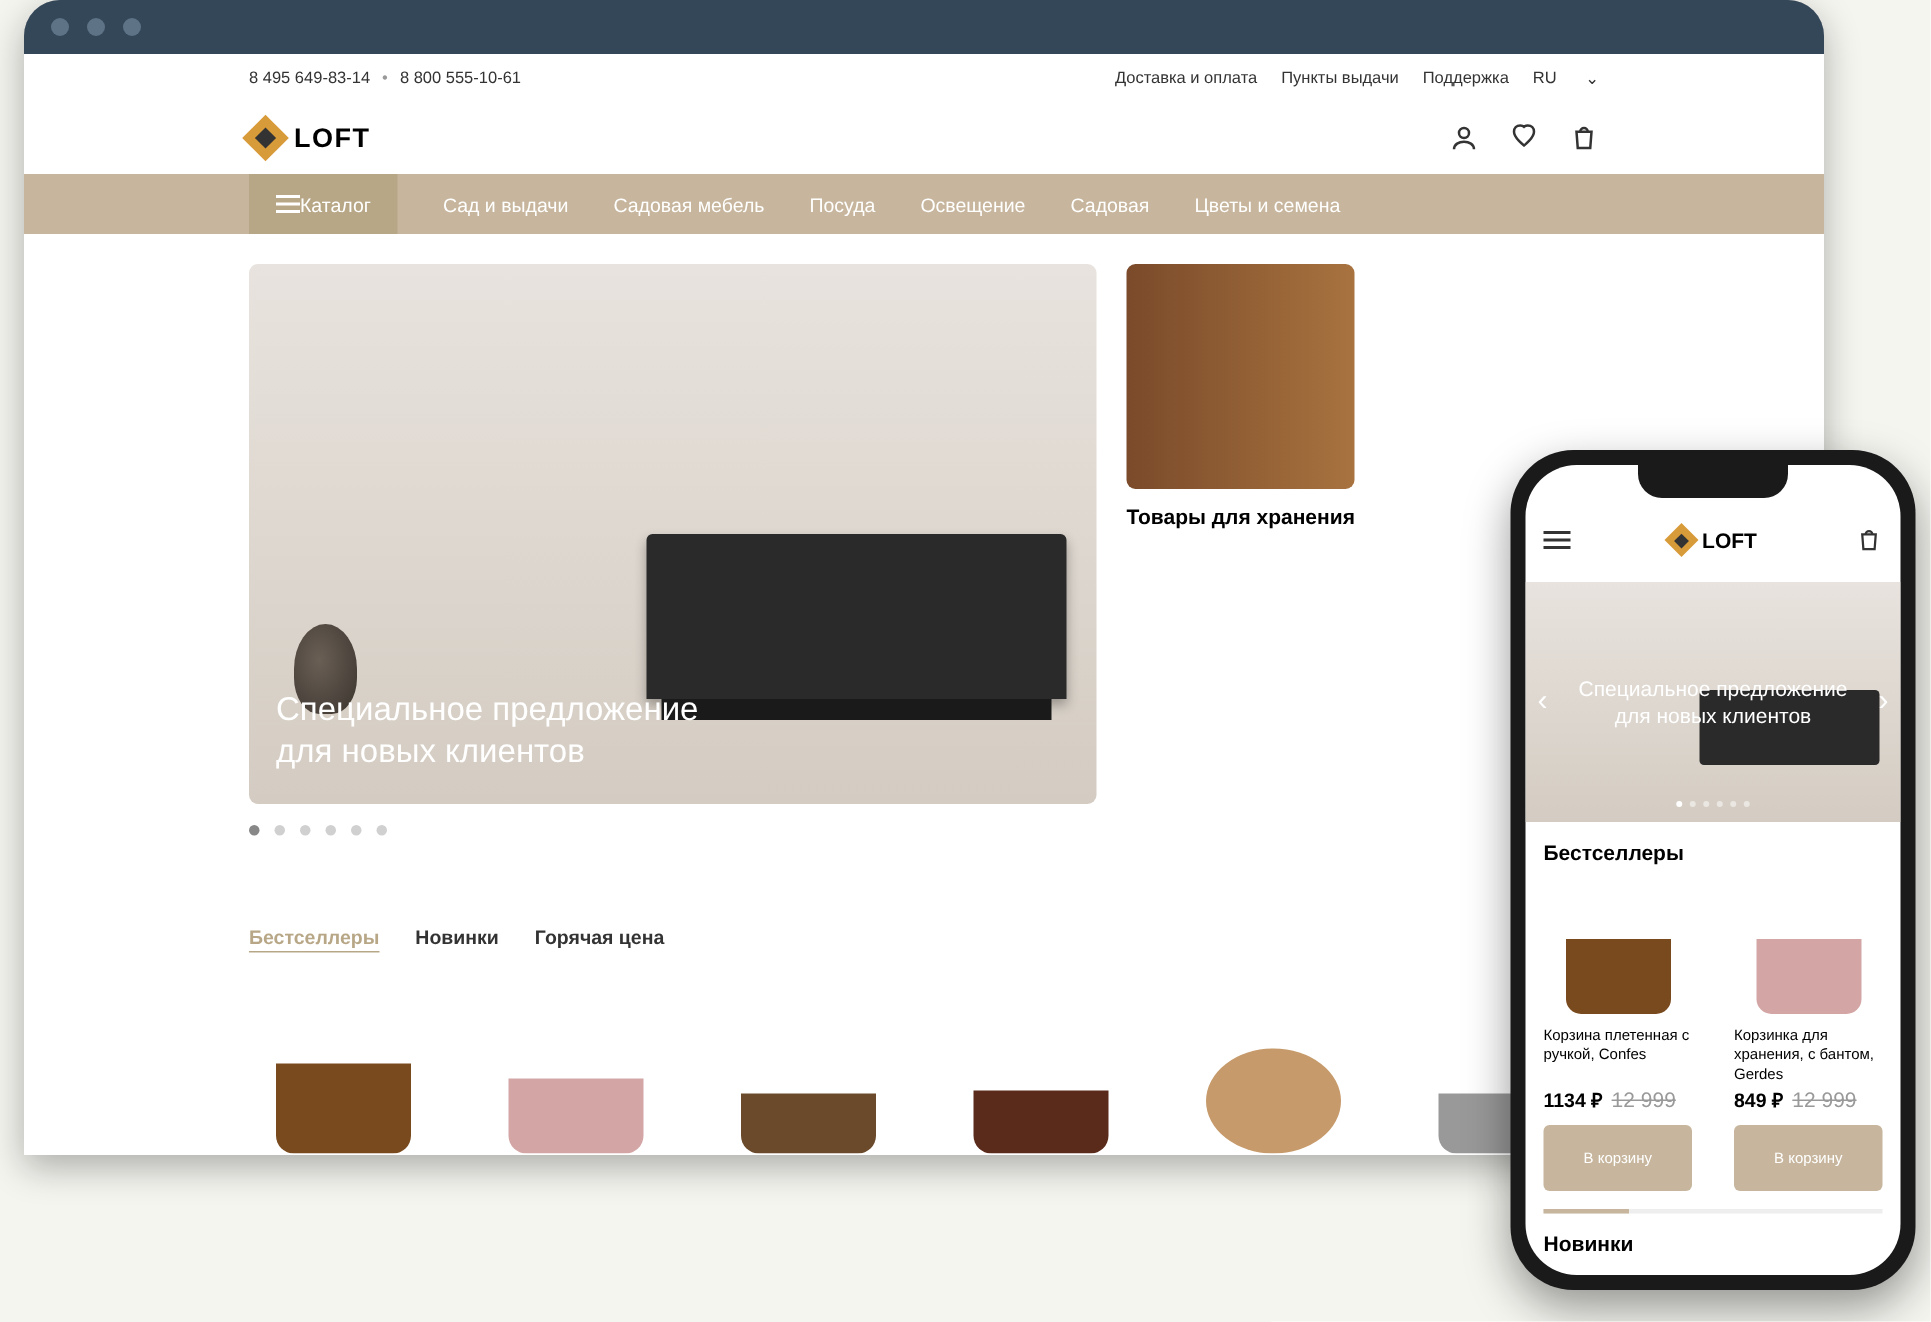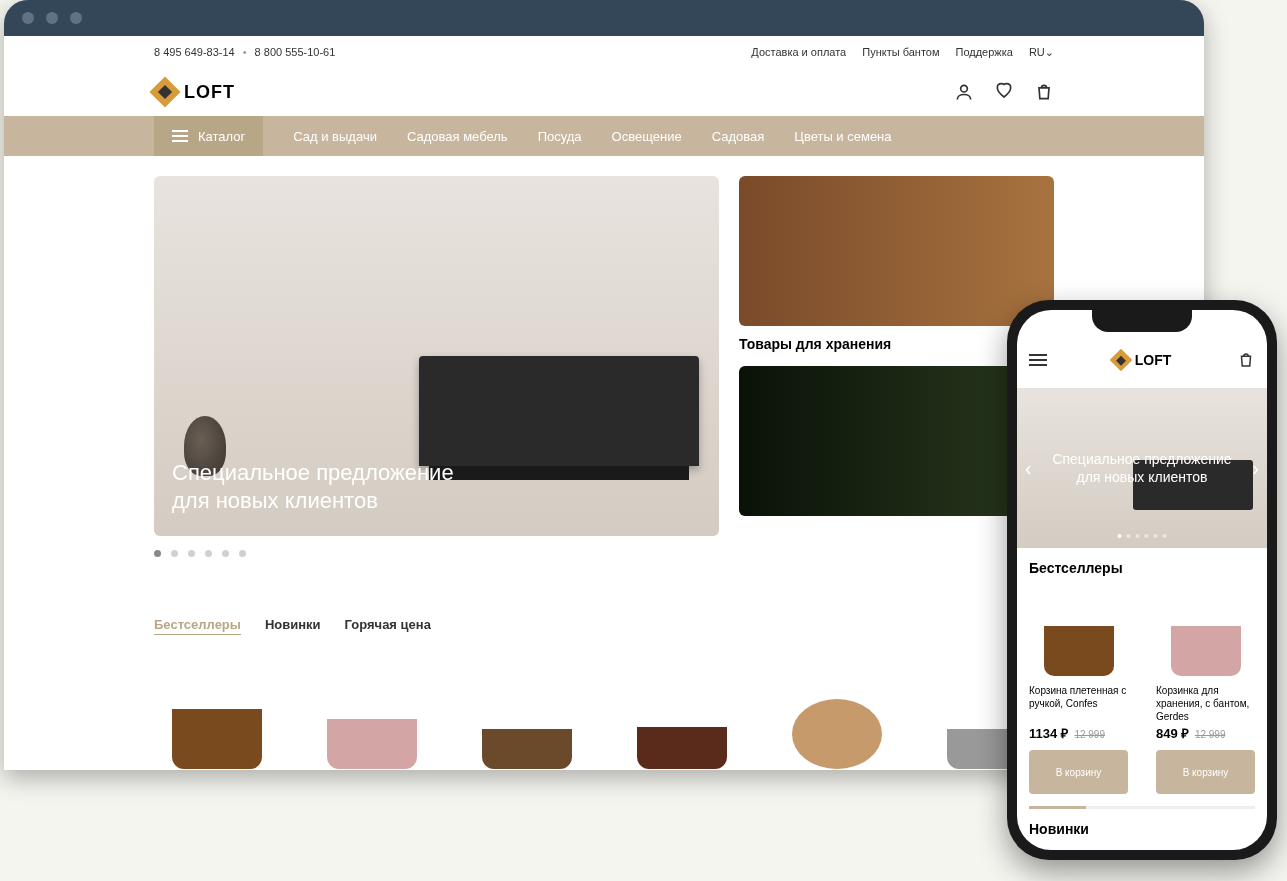--- a/index.html
+++ b/index.html
@@ -1,50 +1,50 @@
 <!DOCTYPE html>
 <html><head>
 <meta charset="utf-8">
 <style>
 *{margin:0;padding:0;box-sizing:border-box;font-family:Arial,Helvetica,sans-serif}
 body{background:#f5f5f0;min-height:881px;position:relative;overflow:hidden}
-.browser{position:absolute;top:0;left:4px;width:1200px;height:770px;background:#a3a3a3;border-radius:24px 24px 0 0;box-shadow:0 8px 24px rgba(0,0,0,0.3);overflow:hidden}
+.browser{position:absolute;top:0;left:16px;width:1200px;height:770px;background:#a3a3a3;border-radius:24px 24px 0 0;box-shadow:0 8px 24px rgba(0,0,0,0.3);overflow:hidden}
 .browser-titlebar{height:36px;background:#334759;display:flex;align-items:center;padding-left:18px;gap:12px}
 .dot{width:12px;height:12px;border-radius:50%;background:#5e7385}
 .browser-content{background:#fff;height:calc(100% - 36px);overflow:hidden}
 .topbar{height:32px;display:flex;align-items:center;justify-content:space-between;padding:0 150px;font-size:11px;color:#333}
 .topbar-left{display:flex;gap:8px;align-items:center}
 .topbar-left .sep{color:#999}
 .topbar-right{display:flex;gap:16px;align-items:center}
 .topbar a{color:#333;text-decoration:none;cursor:pointer}
-.lang{display:flex;align-items:center;gap:0;cursor:pointer}
+.lang{display:flex;align-items:center;gap:19px;cursor:pointer}
 .header{height:48px;display:flex;align-items:center;padding:0 150px;gap:40px}
 .logo{display:flex;align-items:center;gap:8px;font-weight:700;font-size:18px;letter-spacing:1px}
 .logo-icon{width:22px;height:22px;background:#d89b3a;transform:rotate(45deg);display:flex;align-items:center;justify-content:center}
 .logo-icon::after{content:"";width:10px;height:10px;background:#333}
 .search{flex:1;max-width:370px;height:34px;background:#f5f5f0;border-radius:6px;display:flex;align-items:center;padding:0 14px;margin-left:60px}
 .search input{flex:1;border:none;background:transparent;outline:none;font-size:13px;color:#999}
 .header-icons{display:flex;gap:20px;margin-left:auto}
 .icon{width:20px;height:20px;cursor:pointer;color:#333}
 .navbar{height:40px;background:#c7b69d;display:flex;align-items:center;padding-left:150px;gap:30px;font-size:13px;color:#fff}
-.catalog-btn{background:#b8a787;height:40px;display:flex;align-items:center;padding:0 18px;gap:10px;cursor:pointer}
+.catalog-btn{background:#b8a787;height:40px;display:flex;align-items:center;padding:0 18px;cursor:pointer}
 .hamburger{display:flex;flex-direction:column;gap:3px}
 .hamburger span{width:16px;height:2px;background:#fff}
 .nav-link{cursor:pointer}
 .content{padding:20px 150px}
 .hero-row{display:flex;gap:20px}
 .hero-main{width:565px;height:360px;background:linear-gradient(180deg,#e8e3de 0%,#d4ccc2 100%);border-radius:6px;position:relative;overflow:hidden;cursor:pointer}
 .hero-sofa{position:absolute;right:20px;bottom:70px;width:280px;height:110px;background:#2a2a2a;border-radius:4px 4px 0 0;box-shadow:0 4px 8px rgba(0,0,0,0.3)}
 .hero-sofa::before{content:"";position:absolute;bottom:-14px;left:10px;right:10px;height:14px;background:#1a1a1a}
 .hero-vase{position:absolute;left:30px;bottom:60px;width:42px;height:60px;background:radial-gradient(ellipse at 40% 40%,#6a5f55,#3a342e);border-radius:50% 50% 40% 40%}
 .hero-text{position:absolute;left:18px;bottom:20px;color:#fff;font-size:22px;line-height:1.3}
 .dots{display:flex;gap:10px;margin-top:14px}
 .dots span{width:7px;height:7px;border-radius:50%;background:#d0d0d0;cursor:pointer}
 .dots span.active{background:#888}
-.hero-side{flex:1;display:flex;flex-direction:column;gap:14px}
+.hero-side{flex:1;display:flex;flex-direction:row;gap:14px}
 .side-card{cursor:pointer}
 .side-card-img{width:100%;height:150px;border-radius:6px;margin-bottom:10px}
 .side-card-img.storage{background:linear-gradient(90deg,#7a4a2a 0%,#a8733f 100%)}
 .side-card-img.plants{background:linear-gradient(90deg,#0a1208 0%,#2a3a1e 100%)}
 .side-card-title{font-size:14px;font-weight:700}
 .tabs{display:flex;gap:24px;margin-top:60px;font-size:13px;font-weight:600}
 .tab{cursor:pointer;color:#333}
 .tab.active{color:#b8a787;border-bottom:1px solid #b8a787;padding-bottom:2px}
 .products{display:flex;gap:30px;margin-top:24px;overflow:hidden}
 .product{width:130px;height:110px;display:flex;align-items:flex-end;justify-content:center;cursor:pointer}
@@ -77,21 +77,21 @@
 .phone-section-title{font-size:14px;font-weight:700;margin-bottom:10px}
 .phone-products{display:flex;gap:28px}
 .phone-product{flex:1}
 .phone-product-img{height:90px;display:flex;align-items:flex-end;justify-content:center;margin-bottom:8px}
 .phone-basket{width:70px;height:50px;border-radius:0 0 10px 10px}
 .phone-basket.p1{background:#7a4a1f}
 .phone-basket.p2{background:#d4a5a5}
 .phone-product-name{font-size:10px;line-height:1.3;margin-bottom:6px;height:34px}
 .phone-price{display:flex;align-items:baseline;gap:6px;margin-bottom:8px}
 .phone-price-now{font-size:13px;font-weight:700}
-.phone-price-old{font-size:10px;color:#999;text-decoration:line-through}
+.phone-price-old{font-size:14px;color:#999;text-decoration:line-through}
 .phone-cart-btn{width:100%;height:44px;background:#c7b69d;color:#fff;border:none;border-radius:4px;font-size:10px;cursor:pointer}
 .phone-progress{height:3px;background:#eee;margin:0 12px}
 .phone-progress-bar{width:25%;height:100%;background:#c7b69d}
 svg{width:100%;height:100%}
 </style>
 </head>
 <body>
 
 <div class="browser">
   <div class="browser-titlebar">
@@ -101,21 +101,21 @@
   </div>
   <div class="browser-content">
     <div class="topbar">
       <div class="topbar-left">
         <a>8 495 649-83-14</a>
         <span class="sep">•</span>
         <a>8 800 555-10-61</a>
       </div>
       <div class="topbar-right">
         <a>Доставка и оплата</a>
-        <a>Пункты бантом</a>
+        <a>Пункты выдачи</a>
         <a>Поддержка</a>
         <div class="lang">
           <span>RU</span>
           <span>⌄</span>
         </div>
       </div>
     </div>
     <div class="header">
       <div class="logo">
         <div class="logo-icon"></div>

